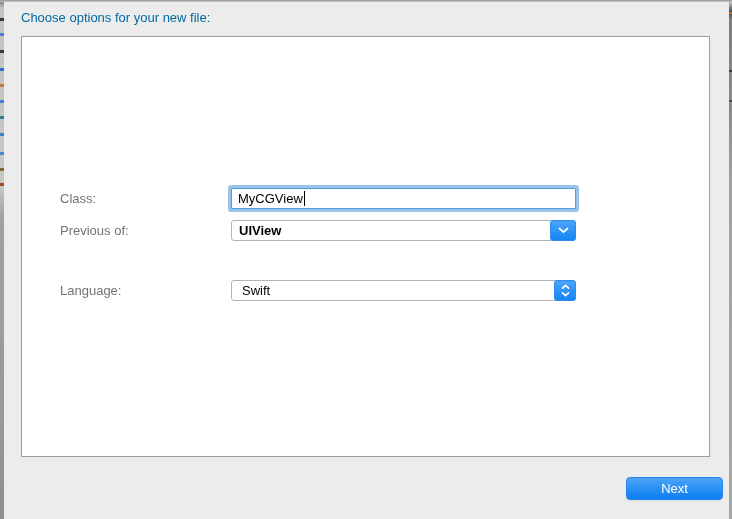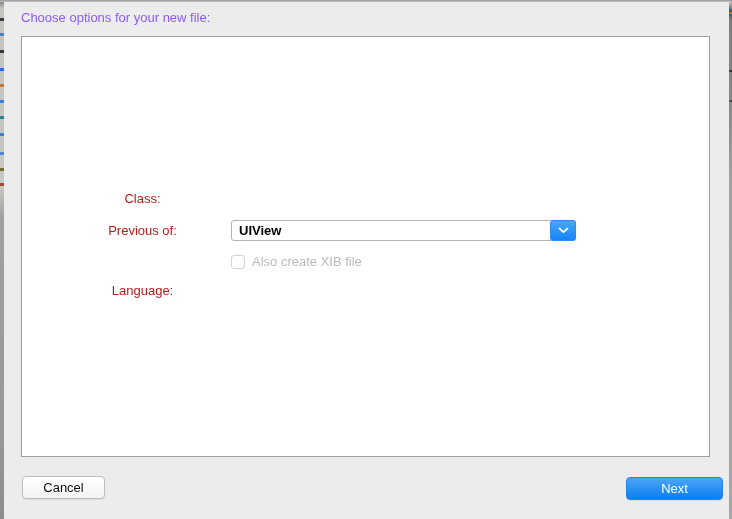--- a/index.html
+++ b/index.html
@@ -42,33 +42,33 @@
     box-shadow: 0 58px 0 #3c3c3c, 0 88px 0 #505050;
   }
   .edge-top {
     position: absolute; left: 0; top: 0; width: 732px; height: 2px;
     background: linear-gradient(180deg, #969696, #c9c9c9);
     z-index: 6;
   }
 
   .sheet-title {
     position: absolute; left: 21px; top: 10px;
-    font-size: 13px; color: #8b5cf6;
+    font-size: 13px; color: #0369a1;
   }
 
   .content-panel {
     position: absolute; left: 21px; top: 36px;
     width: 689px; height: 421px;
     background: #fff;
     border: 1px solid #9e9e9e;
   }
 
   .form-label {
     position: absolute; left: 60px; width: 165px;
-    text-align: center; font-size: 13px; color: #b91c1c;
+    text-align: left; font-size: 13px; color: #737373;
     line-height: 21px;
   }
   .lbl-class    { top: 188px; }
   .lbl-subclass { top: 220px; }
   .lbl-language { top: 280px; }
 
   
   .text-field {
     position: absolute; left: 231px; top: 188px;
     width: 345px; height: 21px;
@@ -178,34 +178,42 @@
   <div class="edge-right">
     <div class="specks"></div>
   </div>
   <div class="edge-top"></div>
 
   <div class="sheet-title">Choose options for your new file:</div>
 
   <div class="content-panel"></div>
 
   <div class="form-label lbl-class">Class:</div>
+  <div class="text-field">
+    <span>MyCGView</span>
+    <span class="caret"></span>
+  </div>
 
   <div class="form-label lbl-subclass">Previous of:</div>
   <div class="combo-box">
     <span class="field-text">UIView</span>
     <span class="combo-btn">
       <svg width="11" height="7" viewBox="0 0 11 7">
         <polyline points="1.5,1.5 5.5,5.2 9.5,1.5" fill="none" stroke="#ffffff" stroke-width="1.8" stroke-linecap="round" stroke-linejoin="round"></polyline>
       </svg>
     </span>
   </div>
 
-  <div class="checkbox-row">
-    <div class="checkbox"></div>
-    <div class="checkbox-label">Also create XIB file</div>
-  </div>
 
   <div class="form-label lbl-language">Language:</div>
-
-  <div class="push-button btn-cancel">Cancel</div>
+  <div class="popup-button">
+    <span class="field-text">Swift</span>
+    <span class="popup-btn">
+      <svg width="9" height="13" viewBox="0 0 9 13">
+        <polyline points="1.5,4.2 4.5,1.3 7.5,4.2" fill="none" stroke="#ffffff" stroke-width="1.6" stroke-linecap="round" stroke-linejoin="round"></polyline>
+        <polyline points="1.5,8.8 4.5,11.7 7.5,8.8" fill="none" stroke="#ffffff" stroke-width="1.6" stroke-linecap="round" stroke-linejoin="round"></polyline>
+      </svg>
+    </span>
+  </div>
+
   <div class="push-button btn-next">Next</div>
 
 </div>
 
 </body></html>

